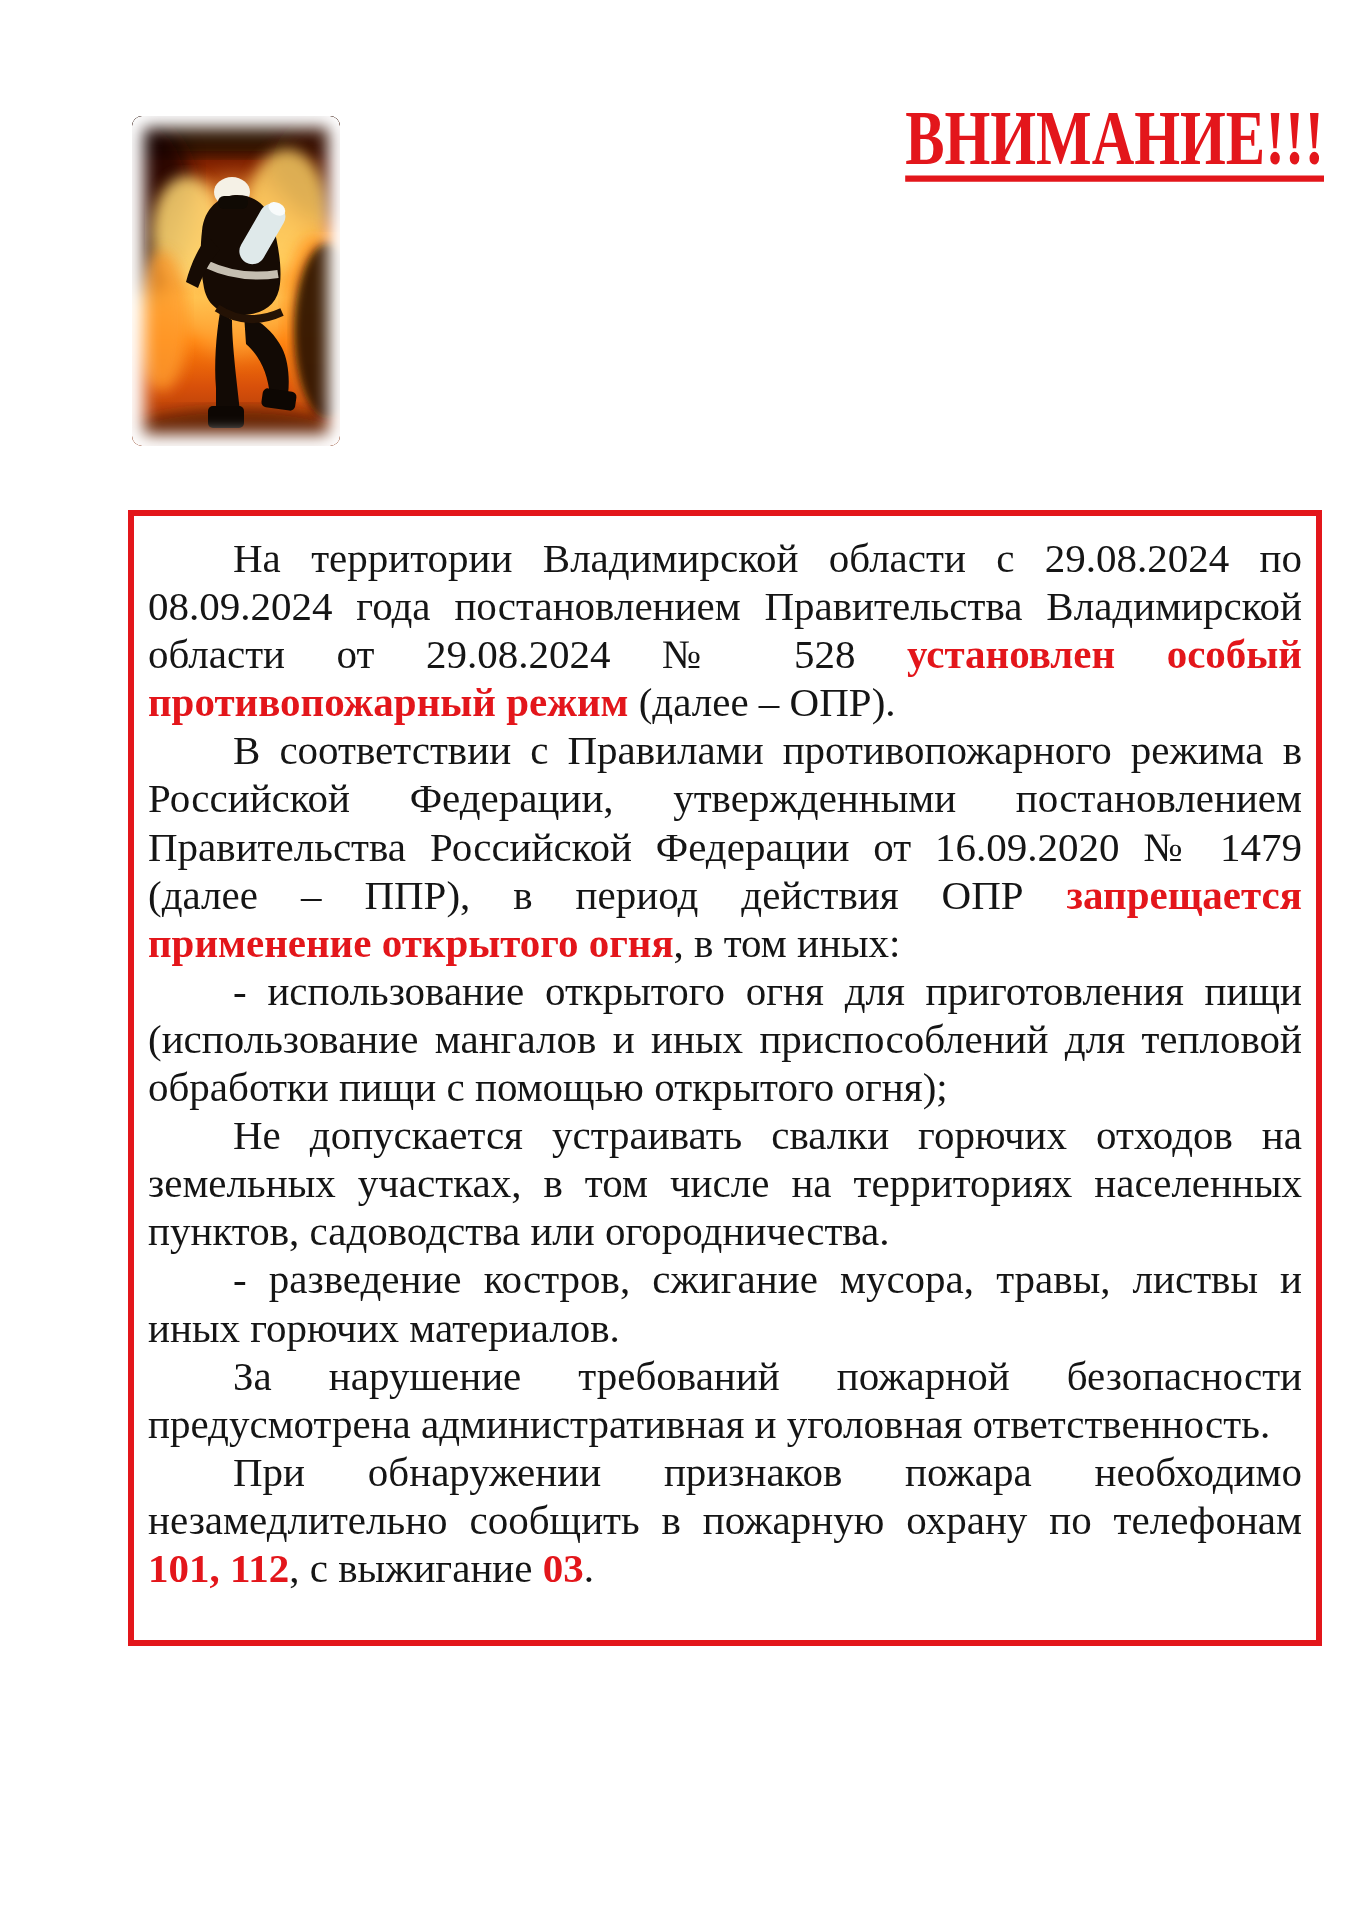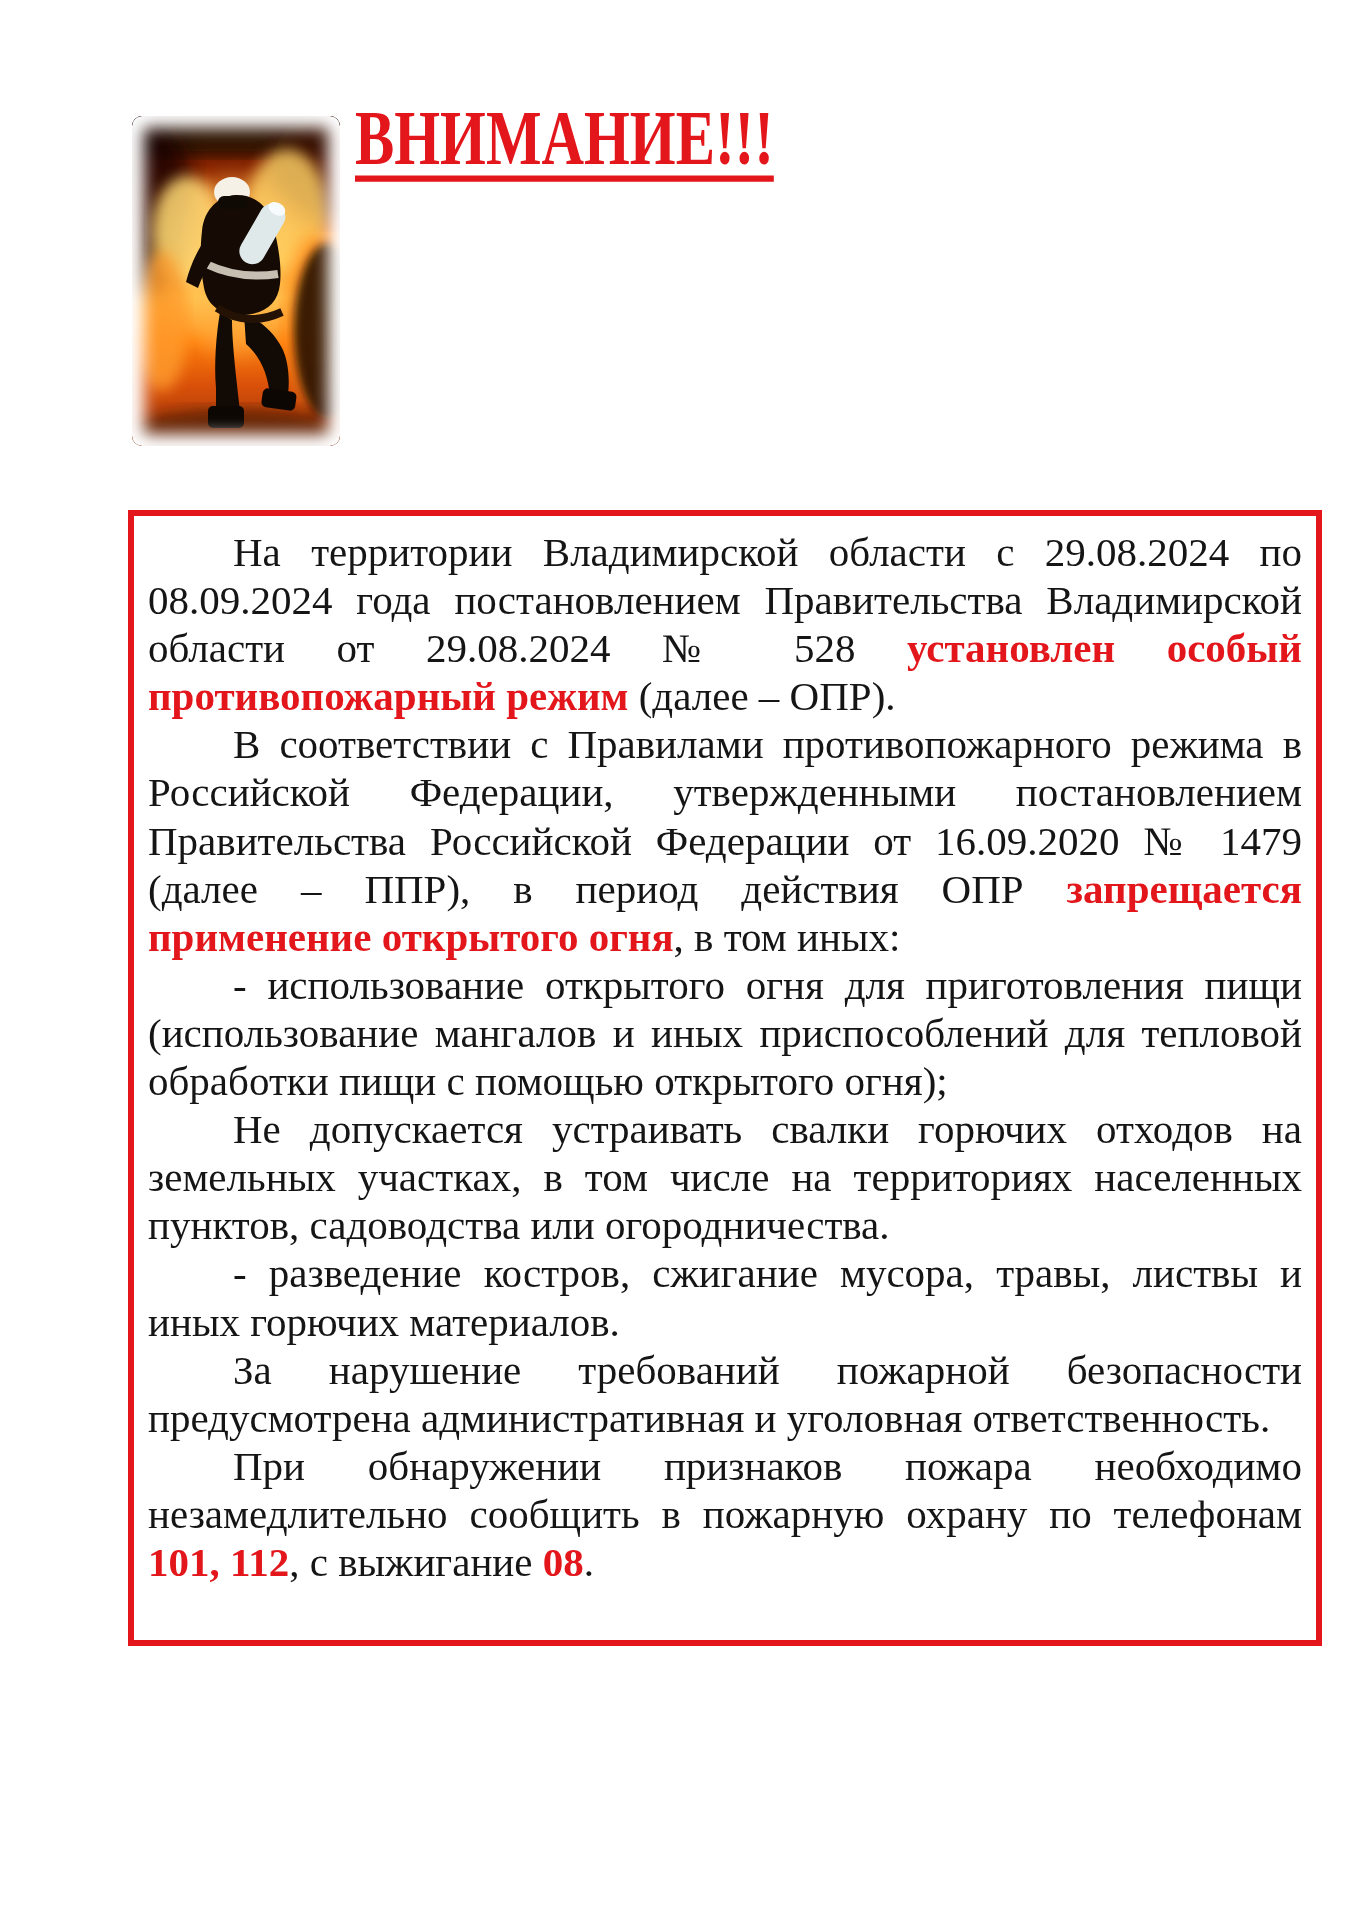--- a/index.html
+++ b/index.html
@@ -16,22 +16,22 @@
     border-radius:10px;overflow:hidden;
   }
   .photo svg{display:block;width:100%;height:100%;}
   .photo-vignette{
     position:absolute;inset:0;border-radius:10px;
     box-shadow:inset 0 0 16px 12px #ffffff;
     pointer-events:none;
   }
   
   .header{
-    position:absolute;left:330px;top:98px;width:1000px;
-    text-align:left;color:var(--accent);
+    position:absolute;left:349px;top:98px;width:1000px;
+    text-align:right;color:var(--accent);
   }
   .attention{
     display:block;height:80px;line-height:80px;
     font-size:62px;font-weight:bold;
     transform:scale(0.95,1.25);
     white-space:nowrap;
   }
   .attention .u{
     text-decoration:underline;
     text-decoration-thickness:5px;
@@ -43,21 +43,21 @@
     font-size:80px;font-weight:bold;
     transform:scale(0.9,1.3);
     white-space:nowrap;
   }
   
   .notice-box{
     position:absolute;left:128px;top:510px;
     width:1194px;height:1136px;
     box-sizing:border-box;
     border:6px solid var(--accent);
-    padding:12px 14px 18px 14px;
+    padding:18px 14px 18px 14px;
     overflow:hidden;
     background:#ffffff;
   }
   .para{
     margin:0;
     font-size:41px;line-height:48.1px;
     text-align:justify;text-indent:85px;
     color:var(--text);
   }
   .run{color:inherit;}
@@ -129,17 +129,17 @@
   </div>
 
   <div class="notice-box">
     <div>
         <p class="para"><span class="run">На территории Владимирской области с 29.08.2024 по 08.09.2024 года постановлением Правительства Владимирской области от 29.08.2024 № 528 </span><span class="run red-bold">установлен особый противопожарный режим</span><span class="run"> (далее – ОПР).</span></p>
         <p class="para"><span class="run">В соответствии с Правилами противопожарного режима в Российской Федерации, утвержденными постановлением Правительства Российской Федерации от 16.09.2020 № 1479 (далее – ППР), в период действия ОПР </span><span class="run red-bold">запрещается применение открытого огня</span><span class="run">, в том иных:</span></p>
         <p class="para"><span class="run">- использование открытого огня для приготовления пищи (использование мангалов и иных приспособлений для тепловой обработки пищи с помощью открытого огня);</span></p>
         <p class="para"><span class="run">Не допускается устраивать свалки горючих отходов на земельных участках, в том числе на территориях населенных пунктов, садоводства или огородничества.</span></p>
         <p class="para"><span class="run">- разведение костров, сжигание мусора, травы, листвы и иных горючих материалов.</span></p>
         <p class="para"><span class="run">За нарушение требований пожарной безопасности предусмотрена административная и уголовная ответственность.</span></p>
-        <p class="para"><span class="run">При обнаружении признаков пожара необходимо незамедлительно сообщить в пожарную охрану по телефонам </span><span class="run red-bold">101, 112</span><span class="run">, с выжигание </span><span class="run red-bold">08</span><span class="run">.</span></p>
+        <p class="para"><span class="run">При обнаружении признаков пожара необходимо незамедлительно сообщить в пожарную охрану по телефонам </span><span class="run red-bold">101, 112</span><span class="run">, с выжигание </span><span class="run red-bold">03</span><span class="run">.</span></p>
       </div>
   </div>
 
 </div>
 
 </body></html>

